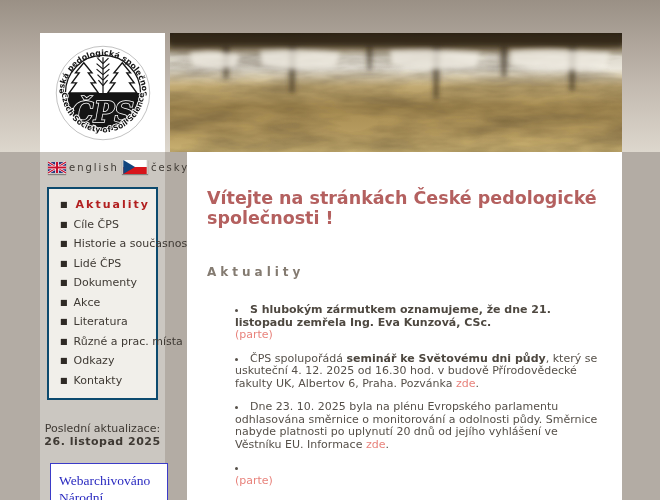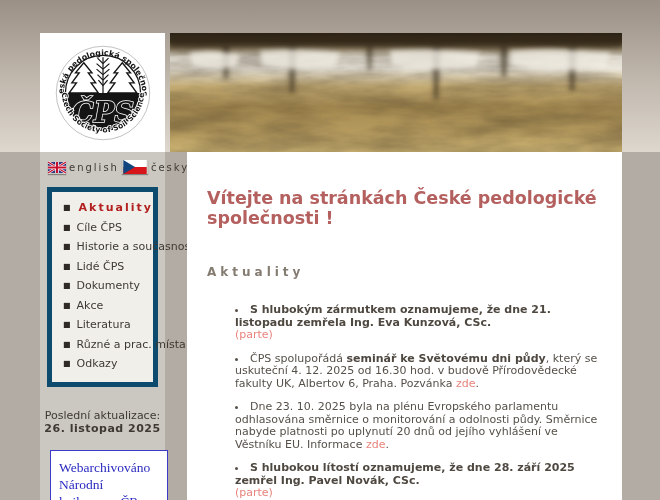--- a/index.html
+++ b/index.html
@@ -11,21 +11,21 @@
   .logo-box{width:125px;height:119px;background:#fff;display:flex;align-items:center;justify-content:center;cursor:pointer;}
   .header-img{width:452px;height:119px;overflow:hidden;}
   .cols{display:flex;gap:22px;height:348px;align-items:stretch;}
   .sidebar{width:125px;background:#cbc7c1;overflow:visible;}
   .main{width:468px;background:#ffffff;padding:0 20px;box-sizing:border-box;}
   
   .lang-bar{display:flex;align-items:center;padding:8px 4px 8px 8px;}
   .lang-label{font-size:10px;letter-spacing:2px;color:#3f3a34;margin:0 3px 0 3px;text-decoration:none;cursor:pointer;}
   .flag{display:inline-block;line-height:0;box-shadow:0 1px 1px rgba(0,0,0,.35);cursor:pointer;}
   
-  .menu-box{margin:5px 7px 0 7px;background:#f1efea;border:5px solid #0c4a6e;padding:6px 0 8px 11px;}
+  .menu-box{margin:5px 7px 0 7px;background:#f1efea;border:2px solid #0c4a6e;padding:6px 0 8px 11px;}
   .menu-box ul{margin:0;padding:0;list-style:none;}
   .menu-box li{line-height:19.5px;font-size:11px;color:#3e3933;cursor:pointer;white-space:nowrap;}
   .menu-box li .sq{font-size:8px;color:#2f2a25;margin-right:6px;vertical-align:1px;}
   .menu-box li.active{color:#b22020;font-weight:bold;letter-spacing:2px;}
   
   .last-update{margin-top:22px;text-align:center;font-size:11px;color:#3e3933;line-height:13px;}
   .last-update b{letter-spacing:.5px;}
   
   .webarchiv{margin:15px 0 0 10px;width:100px;background:#fff;border:1px solid #3b3bc8;padding:8px 8px;
     font-family:"Liberation Serif","DejaVu Serif",serif;font-size:13.5px;line-height:17px;color:#2a2ac0;cursor:pointer;}
@@ -146,38 +146,39 @@
         <ul id="menu-list">
             <li class="active"><span class="sq">■</span><span>Aktuality</span></li>
             <li class=""><span class="sq">■</span><span>Cíle ČPS</span></li>
             <li class=""><span class="sq">■</span><span>Historie a současnost</span></li>
             <li class=""><span class="sq">■</span><span>Lidé ČPS</span></li>
             <li class=""><span class="sq">■</span><span>Dokumenty</span></li>
             <li class=""><span class="sq">■</span><span>Akce</span></li>
             <li class=""><span class="sq">■</span><span>Literatura</span></li>
             <li class=""><span class="sq">■</span><span>Různé a prac. místa</span></li>
             <li class=""><span class="sq">■</span><span>Odkazy</span></li>
+            <li class=""><span class="sq">■</span><span>Kontakty</span></li>
           </ul>
       </div>
 
       <div class="last-update">
         <span>Poslední aktualizace:</span><br>
         <b>26. listopad 2025</b>
       </div>
 
       <div class="webarchiv">
         <span class="u">Webarchivováno</span><span> Národní knihovnou ČR</span>
       </div>
     </div>
 
     <div class="main">
       <h1>Vítejte na stránkách České pedologické společnosti !</h1>
       <h2>Aktuality</h2>
       <ul class="news" id="news-list">
           <li><b>S hlubokým zármutkem oznamujeme, že dne 21. listopadu zemřela Ing. Eva Kunzová, CSc.</b><br><a class="news-link" href="#">(parte)</a></li>
           <li><span>ČPS spolupořádá </span><b>seminář ke Světovému dni půdy</b><span>, který se uskuteční 4. 12. 2025 od 16.30 hod. v budově Přírodovědecké fakulty UK, Albertov 6, Praha. Pozvánka </span><a class="news-link" href="#">zde</a><span>.</span></li>
           <li><span>Dne 23. 10. 2025 byla na plénu Evropského parlamentu odhlasována směrnice o monitorování a odolnosti půdy. Směrnice nabyde platnosti po uplynutí 20 dnů od jejího vyhlášení ve Věstníku EU. Informace </span><a class="news-link" href="#">zde</a><span>.</span></li>
-          <li><b>S hlubokou lítostí oznamujeme, že dne 28. září 2025 zemřel Ing. Pavel Novák, CSc.</b><br><a class="news-link" href="#">(parte)</a></li>
+          <li><br><a class="news-link" href="#">(parte)</a></li>
         </ul>
     </div>
 
   </div>
 </div>
 
 </body></html>

